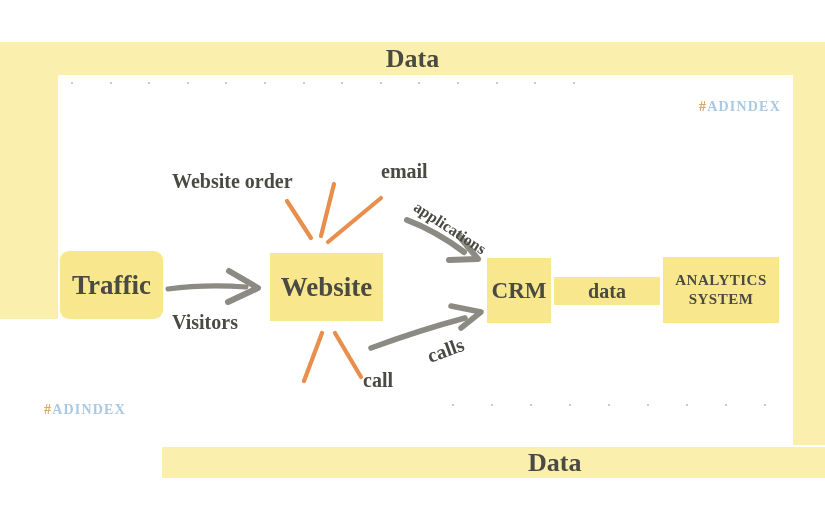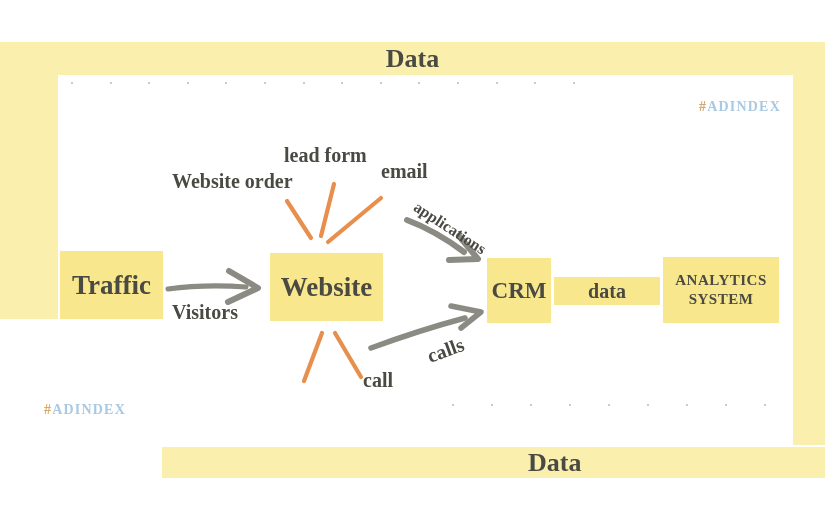--- a/index.html
+++ b/index.html
@@ -44,21 +44,21 @@
     <span class="band-label" style="position:static;">Data</span>
   </div>
   <div class="pipe" style="left:0;top:42px;width:58px;height:277px;"></div>
   <div class="pipe" style="left:793px;top:42px;width:32px;height:403px;"></div>
   <div class="pipe" style="left:162px;top:447px;width:663px;height:31px;"></div>
   <div class="band-label" style="left:528px;top:448px;">Data</div>
 
   <div class="dot-row" id="dots-top"></div>
   <div class="dot-row" id="dots-bottom"></div>
 
-  <div class="node" style="left:60px;top:251px;width:103px;height:68px;font-size:27px;">
+  <div class="node" style="left:60px;top:251px;width:103px;height:68px;font-size:27px;border-radius:9px;">
     <span>Traffic</span>
   </div>
   <div class="node" style="left:270px;top:253px;width:113px;height:68px;font-size:27px;">
     <span>Website</span>
   </div>
   <div class="node" style="left:487px;top:258px;width:64px;height:65px;font-size:23px;">
     <span>CRM</span>
   </div>
   <div class="node" style="left:554px;top:277px;width:106px;height:28px;font-size:20px;">
     <span>data</span>
@@ -82,25 +82,24 @@
       <path d="M168 289 Q205 284 246 287" stroke-width="5"></path>
       <polyline points="229,271 258,288 228,302" stroke-width="6"></polyline>
       <path d="M407 220 Q436 231 464 252" stroke-width="6"></path>
       <polyline points="459,236 478,259 449,260" stroke-width="6"></polyline>
       <path d="M371 348 Q420 330 465 318" stroke-width="5.5"></path>
       <polyline points="451,306 481,312 461,328" stroke-width="5.5"></polyline>
     </g>
   </svg>
 
   <div class="label" style="left:172px;top:170px;">Website order</div>
-  <div class="label" style="left:284px;top:144px;">lead form</div>
   <div class="label" style="left:381px;top:160px;">email</div>
   <div class="label" style="left:363px;top:369px;">call</div>
 
-  <div class="label" style="left:172px;top:301px;">Visitors</div>
+  <div class="label" style="left:172px;top:311px;">Visitors</div>
   <div class="label small rot" style="left:420px;top:198px;transform:rotate(33deg);">applications</div>
   <div class="label rot" style="left:424px;top:346px;transform:rotate(-20deg);">calls</div>
 
   <div class="logo" style="left:699px;top:99px;">
     <span class="hash">#</span><span>ADINDEX</span>
   </div>
   <div class="logo" style="left:44px;top:402px;">
     <span class="hash">#</span><span>ADINDEX</span>
   </div>
 

